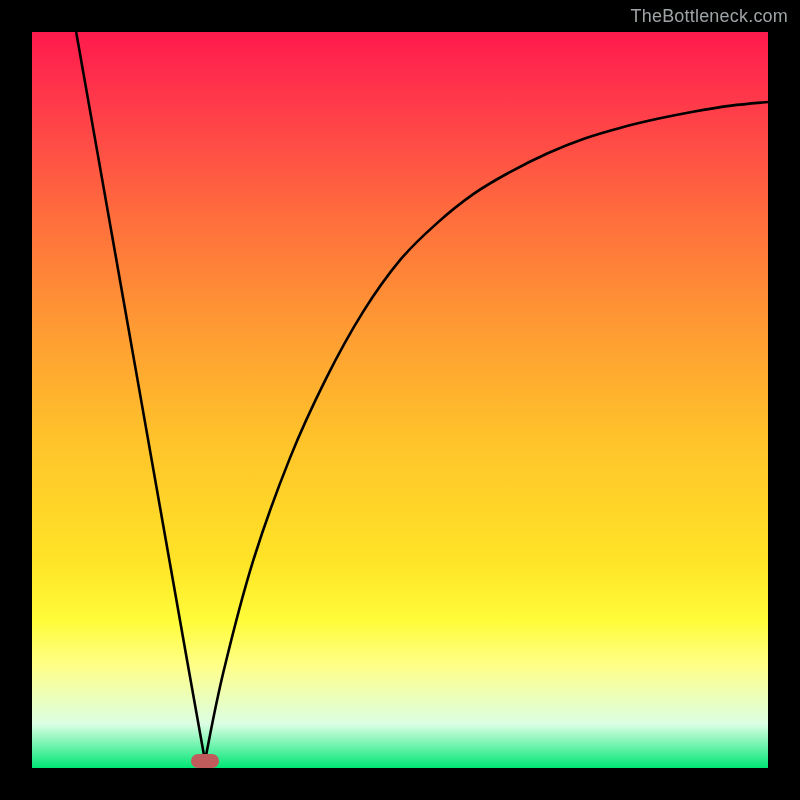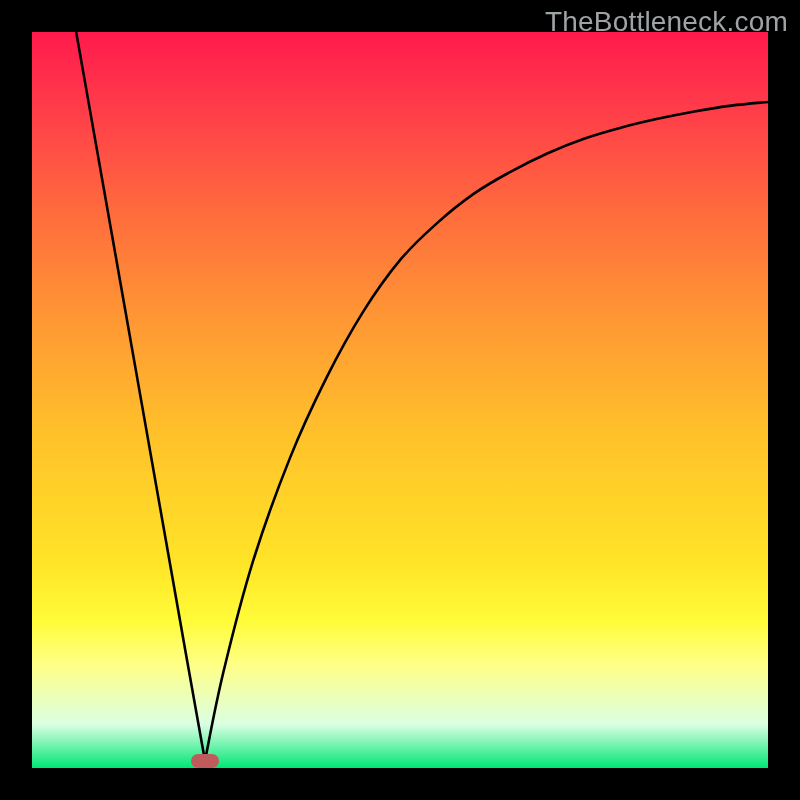--- a/index.html
+++ b/index.html
@@ -49,21 +49,21 @@
     width: 28px;
     height: 14px;
     border-radius: 7px;
     background: #c05b5c;
   }
   .watermark {
     position: absolute;
     top: 6px;
     right: 12px;
     color: #9ea3a6;
-    font-size: 28px;
+    font-size: 18px;
     font-weight: 500;
     letter-spacing: 0.2px;
   }
 </style>
 </head>
 <body>
 
 <div class="stage">
 
   <div class="plot-area">

